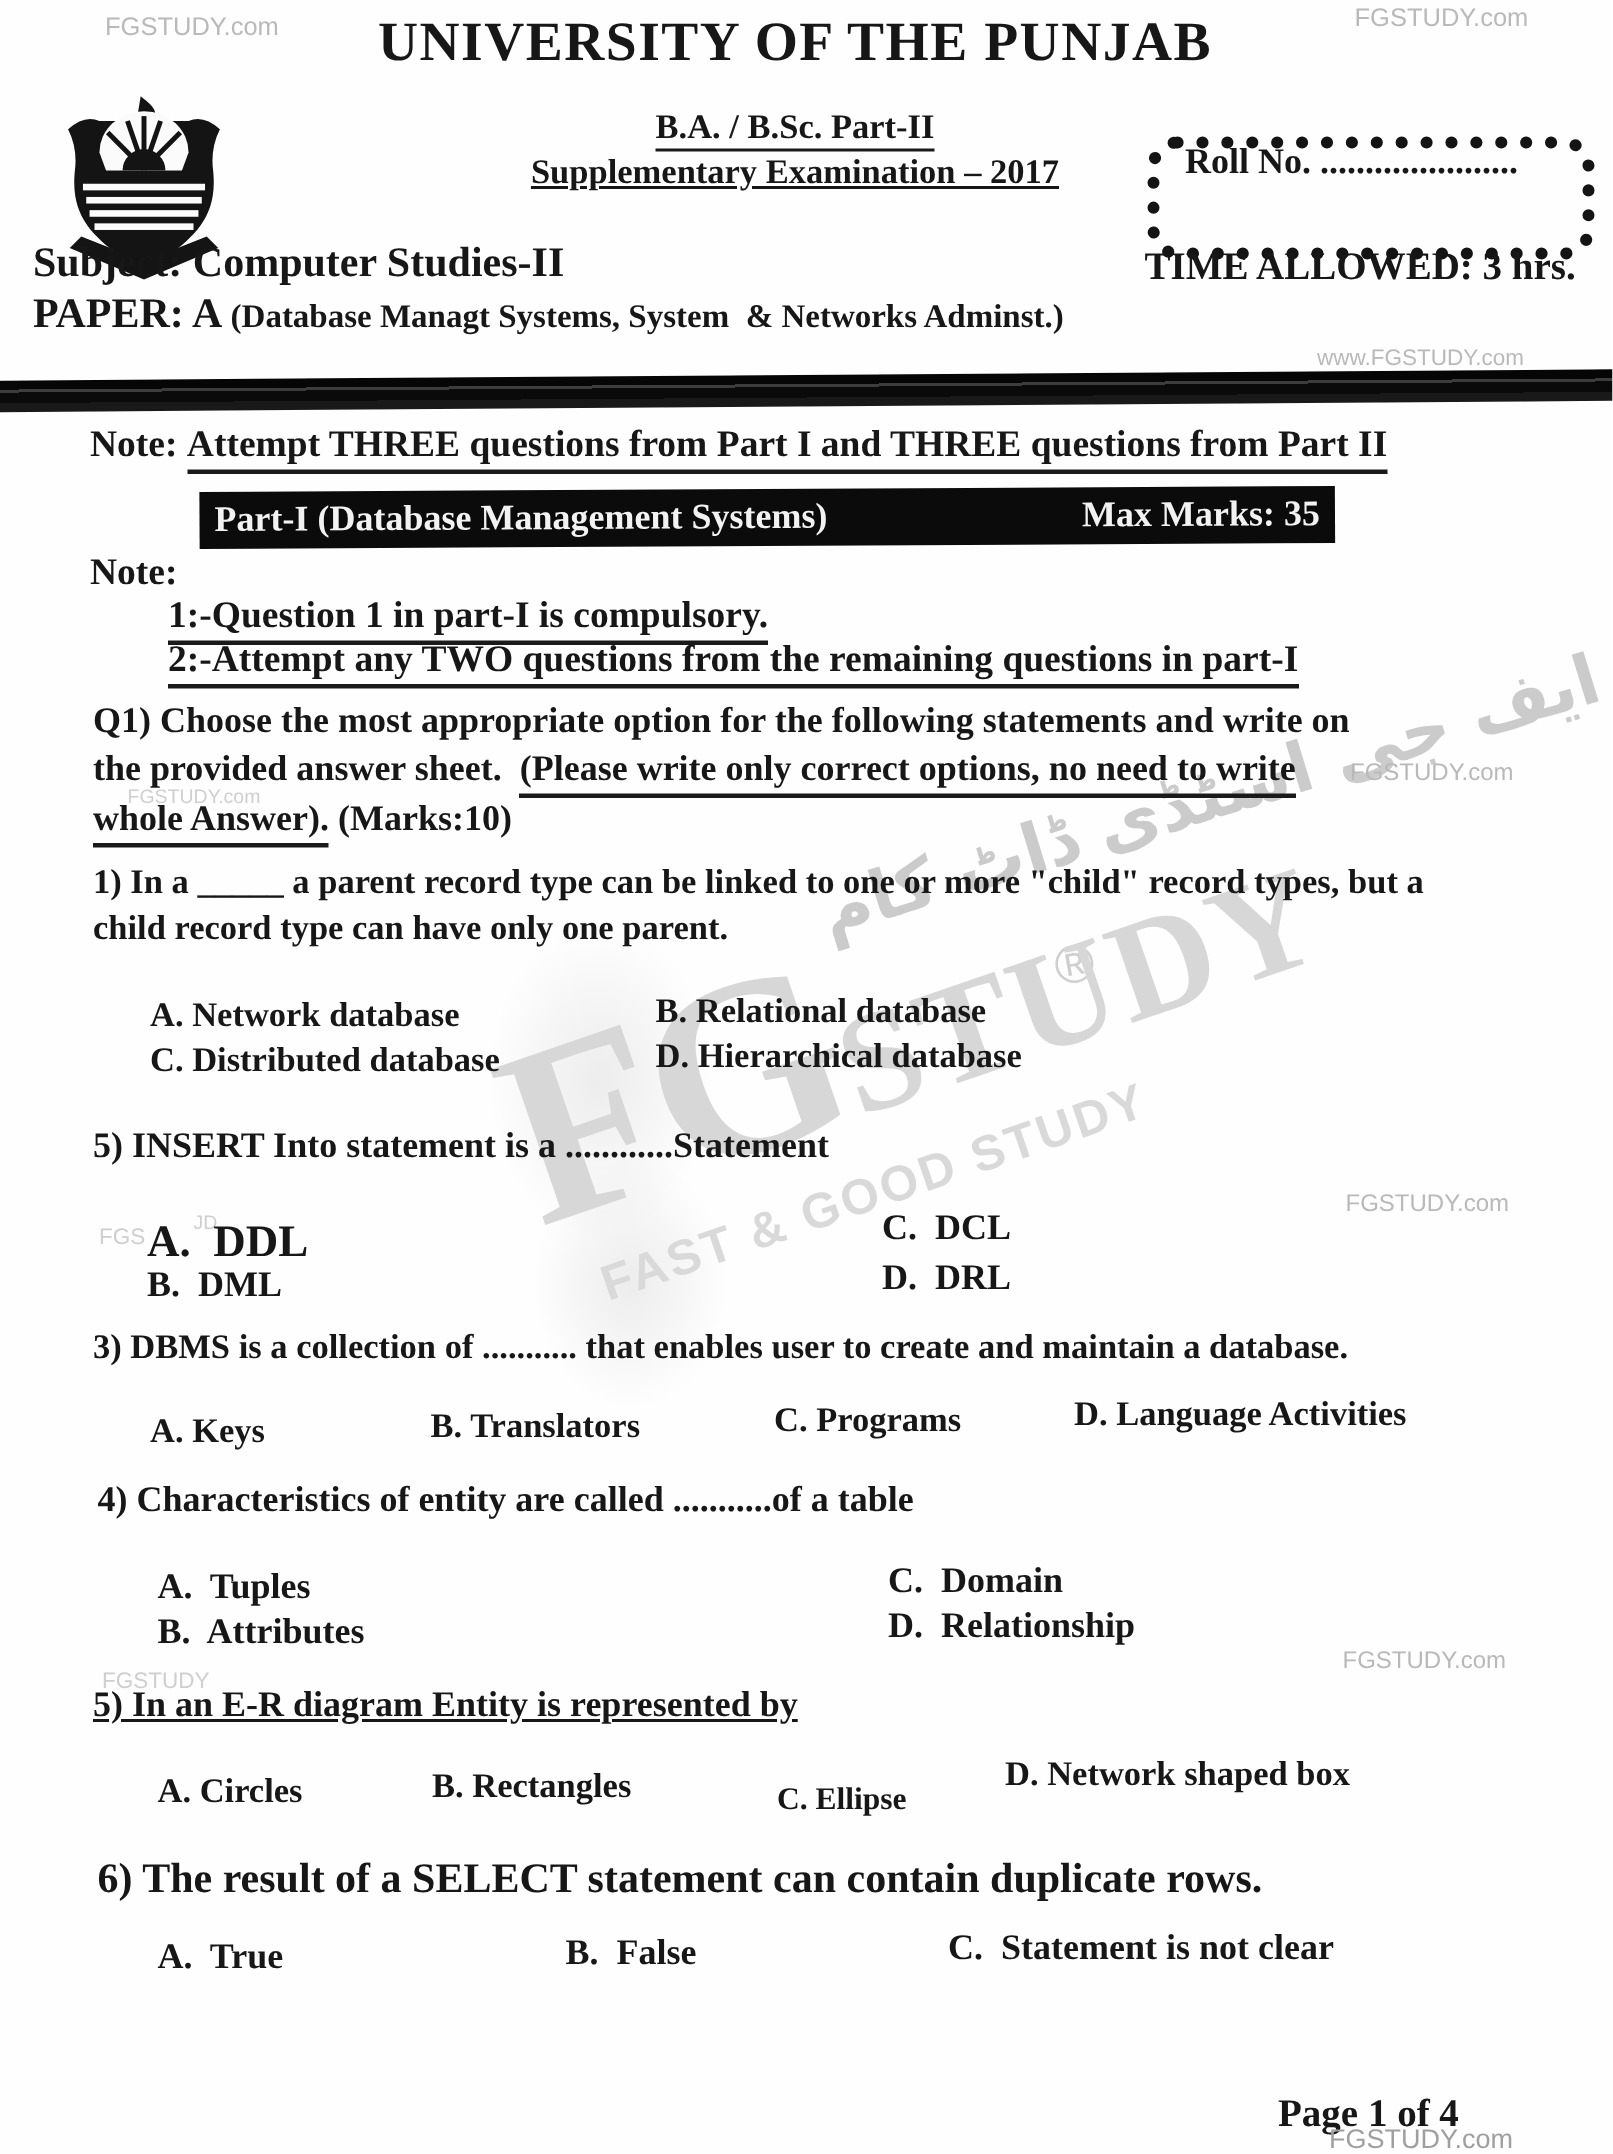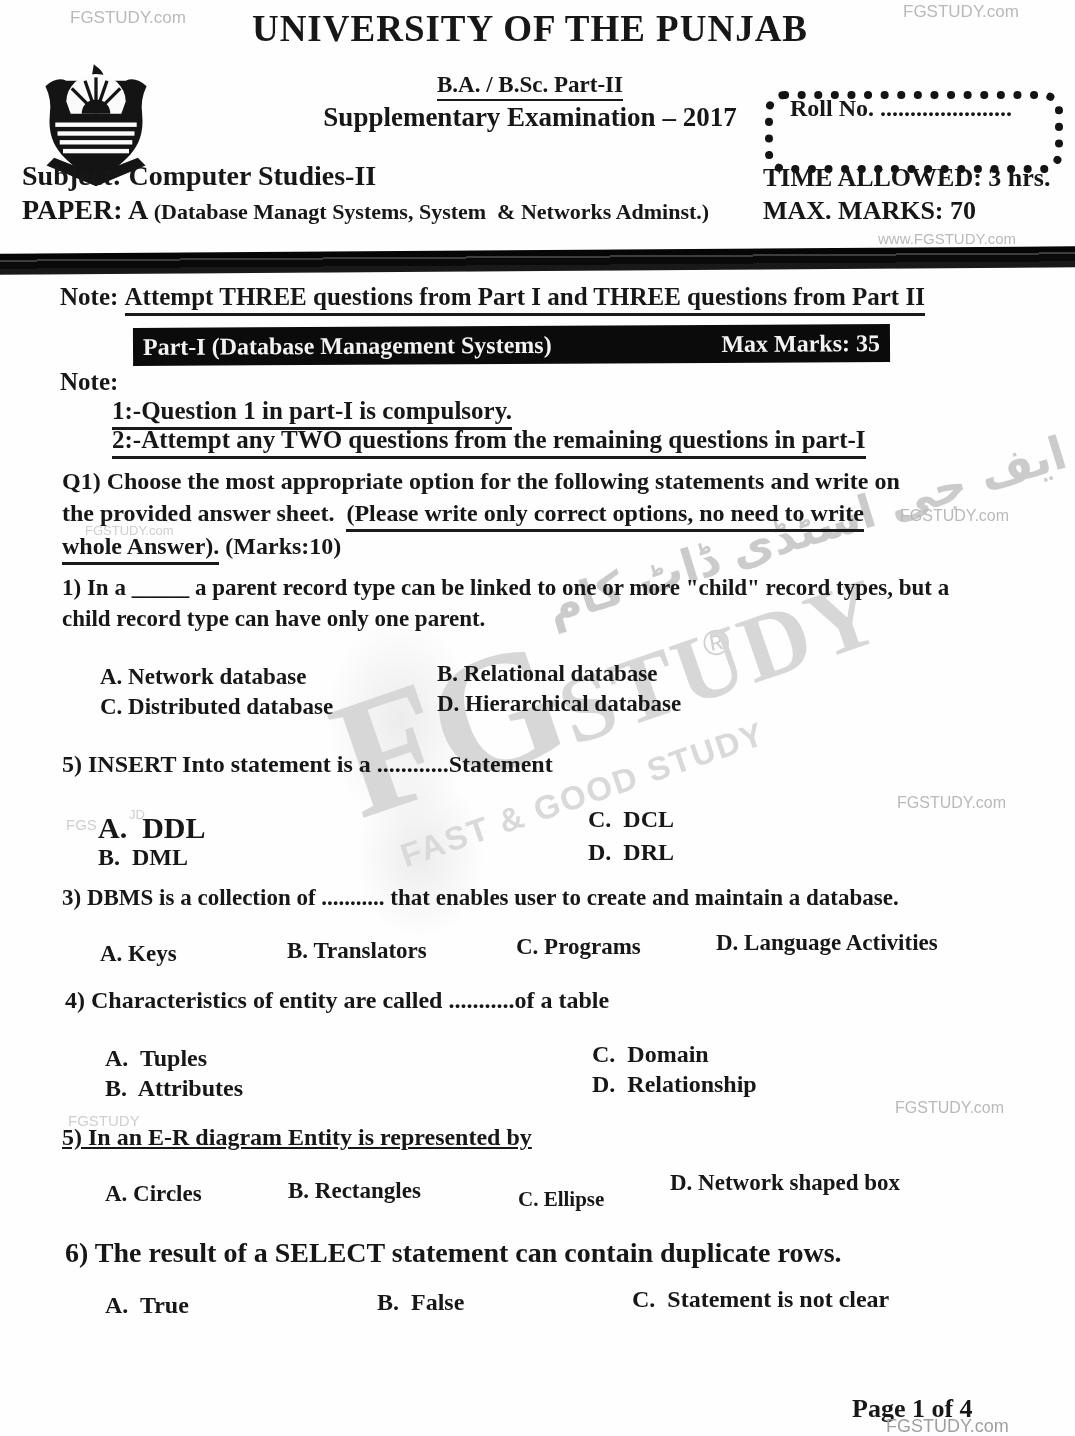--- a/index.html
+++ b/index.html
@@ -76,33 +76,32 @@
           <rect x="25" y="63" width="70" height="4"></rect>
         <rect x="27" y="71" width="66" height="4"></rect>
           <rect x="30" y="79" width="60" height="4"></rect>
       </g>
       <path d="M15 94 l45 19 45 -19 -7 -7 -38 15 -38 -15 z" fill="#141414"></path>
     </svg>
   </div>
 
   <div class="t b ctr" style="left:230px; top:8px; width:600px; font-size:37px; letter-spacing:1px;">UNIVERSITY OF THE PUNJAB</div>
   <div class="t b ctr" style="left:330px; top:72px; width:400px; font-size:23px;"><span class="ul2">B.A. / B.Sc. Part-II</span></div>
-  <div class="t b ctr" style="left:280px; top:102px; width:500px; font-size:27px;">Supplementary Examination – 2017</div>
+  <div class="t b ctr" style="left:280px; top:102px; width:500px; font-size:23px;text-decoration:underline;">Supplementary Examination – 2017</div>
 
   <div class="t" style="left:763px; top:53px;">
     <svg width="302" height="86" viewBox="0 0 302 86">
       <rect x="6" y="6" width="290" height="74" rx="16" fill="none" stroke="#141414" stroke-width="8" stroke-linecap="round" stroke-dasharray="0.1 16.5"></rect>
     </svg>
   </div>
   <div class="t b" style="left:790px; top:95px; font-size:24px;">Roll No. ......................</div>
 
   <div class="t b" style="left:22px; top:160px; font-size:28px;">Subject: Computer Studies-II</div>
   <div class="t b" style="left:22px; top:194px; font-size:28px;"><span>PAPER: A </span><span style="font-size:22px;">(Database Managt Systems, System  &amp; Networks Adminst.)</span></div>
   <div class="t b" style="left:763px; top:163px; font-size:26px;">TIME ALLOWED: 3 hrs.</div>
-  <div class="t b" style="left:763px; top:196px; font-size:26px;">MAX. MARKS: 70</div>
   <div class="t wm" style="left:878px; top:231px; font-size:15px; font-weight:normal;">www.FGSTUDY.com</div>
 
   <div class="divider"></div>
 
   <div class="t b" style="left:60px; top:283px; font-size:25px;"><span>Note: </span><span class="ul">Attempt THREE questions from Part I and THREE questions from Part II</span></div>
 
   <div class="part-bar">
     <span>Part-I (Database Management Systems)</span>
     <span>Max Marks: 35</span>
   </div>

